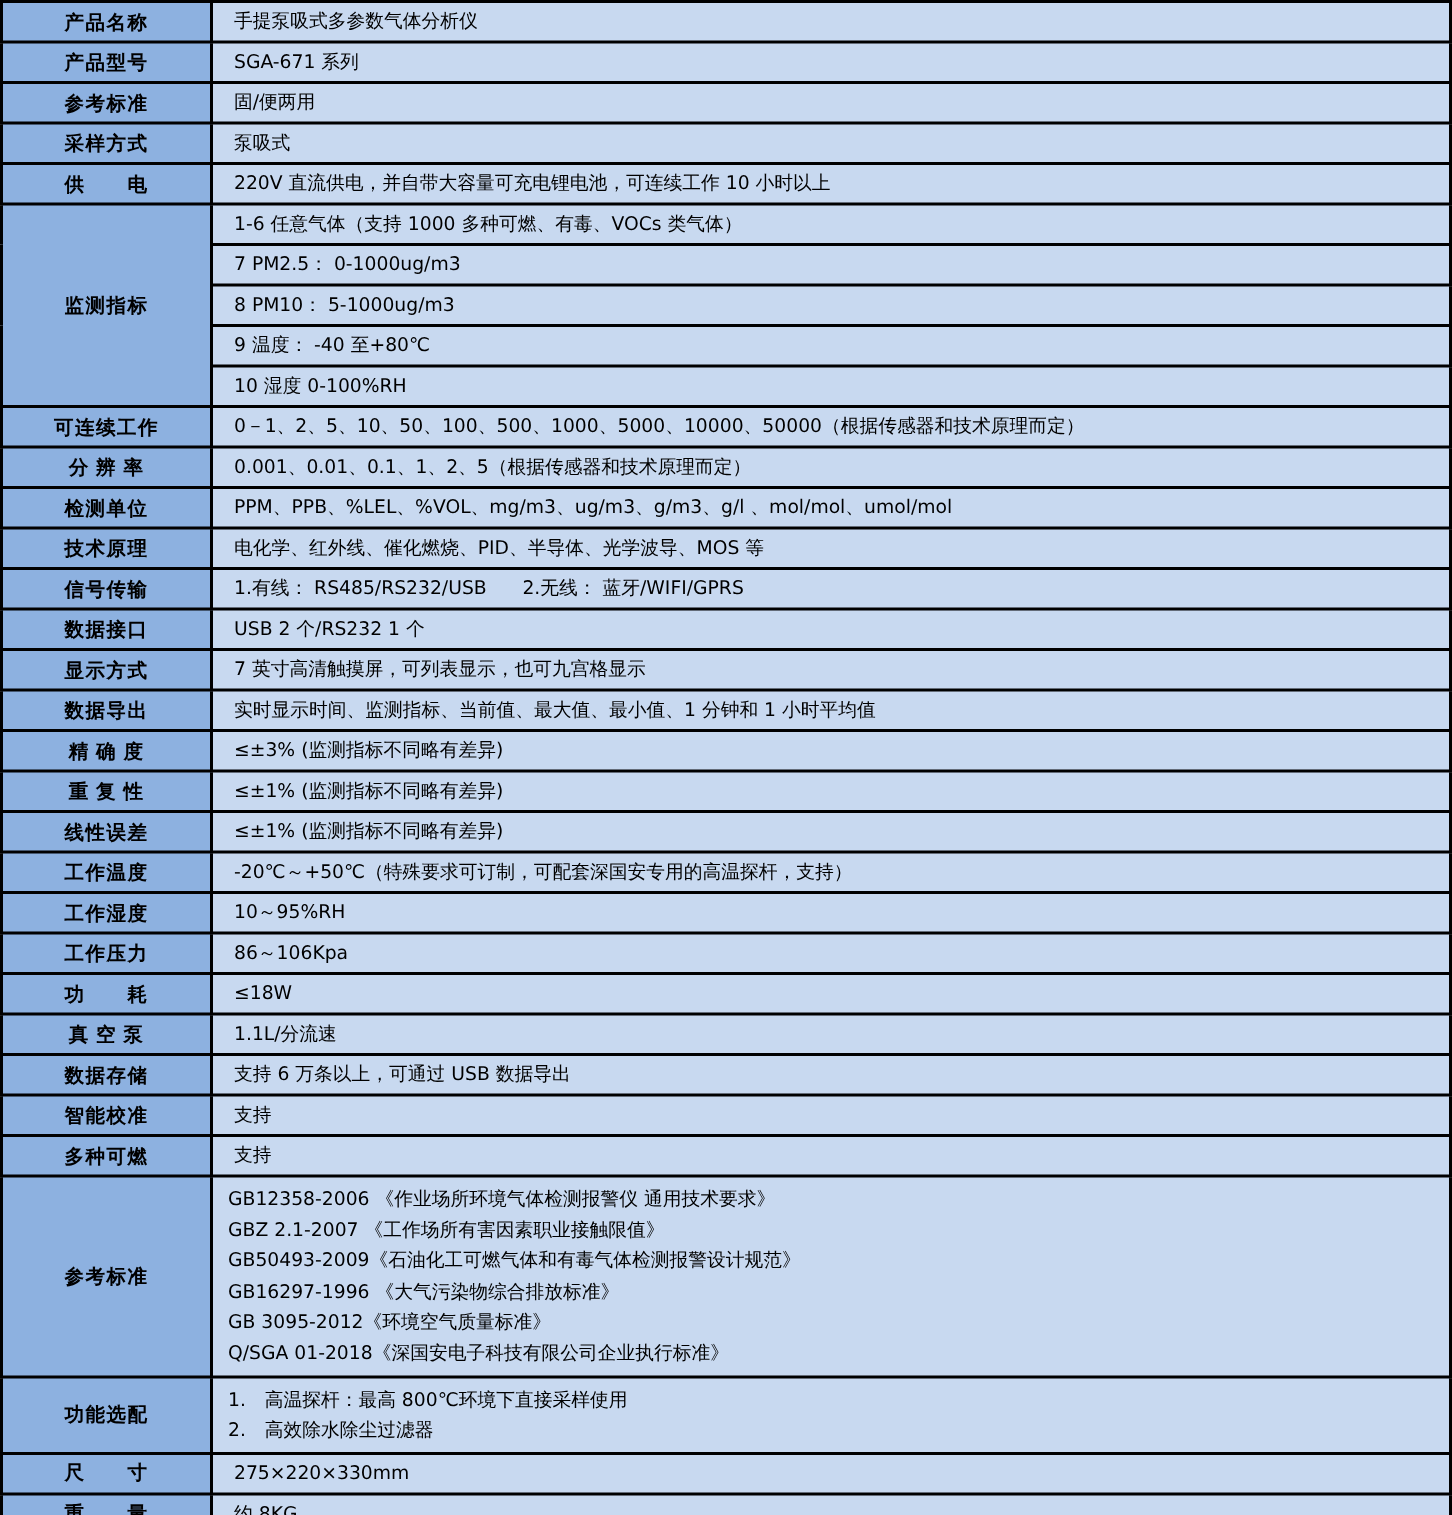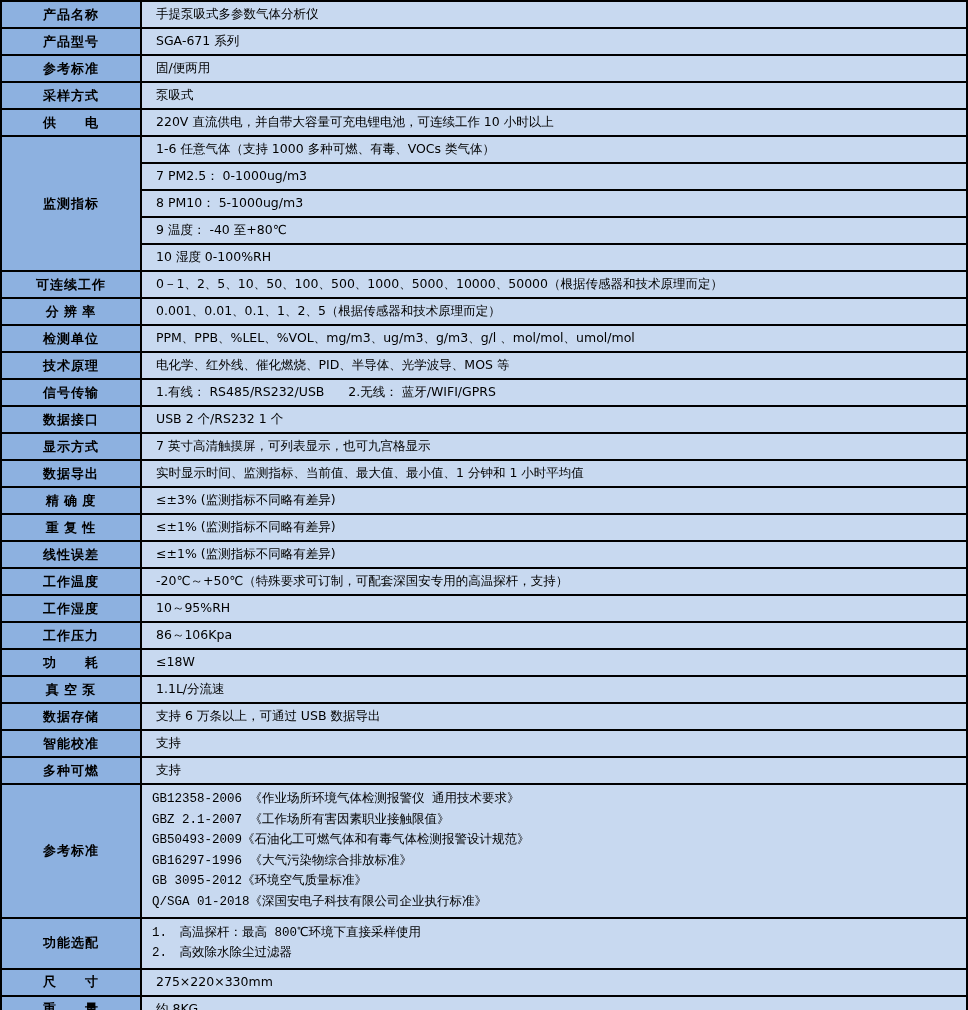--- a/index.html
+++ b/index.html
@@ -42,21 +42,21 @@
   td.value-cell {
     background: var(--value-bg);
     font-size: 12.5px;
     text-align: left;
     padding: 2px 8px 2px 14px;
     white-space: pre-wrap;
     line-height: 1.35;
   }
   tr.spec-row { height: 27px; }
   tr.spec-row.auto { height: auto; }
-  td.value-cell.multiline { padding: 4px 8px 4px 10px; font-family: Liberation Mono, monospace; }
+  td.value-cell.multiline { padding: 4px 8px 4px 10px; }
   td.value-cell .line {
     line-height: 20.6px;
     white-space: pre-wrap;
   }
 </style>
 </head>
 <body>
 
 <div class="spec-wrap">
   <table class="spec-table">

